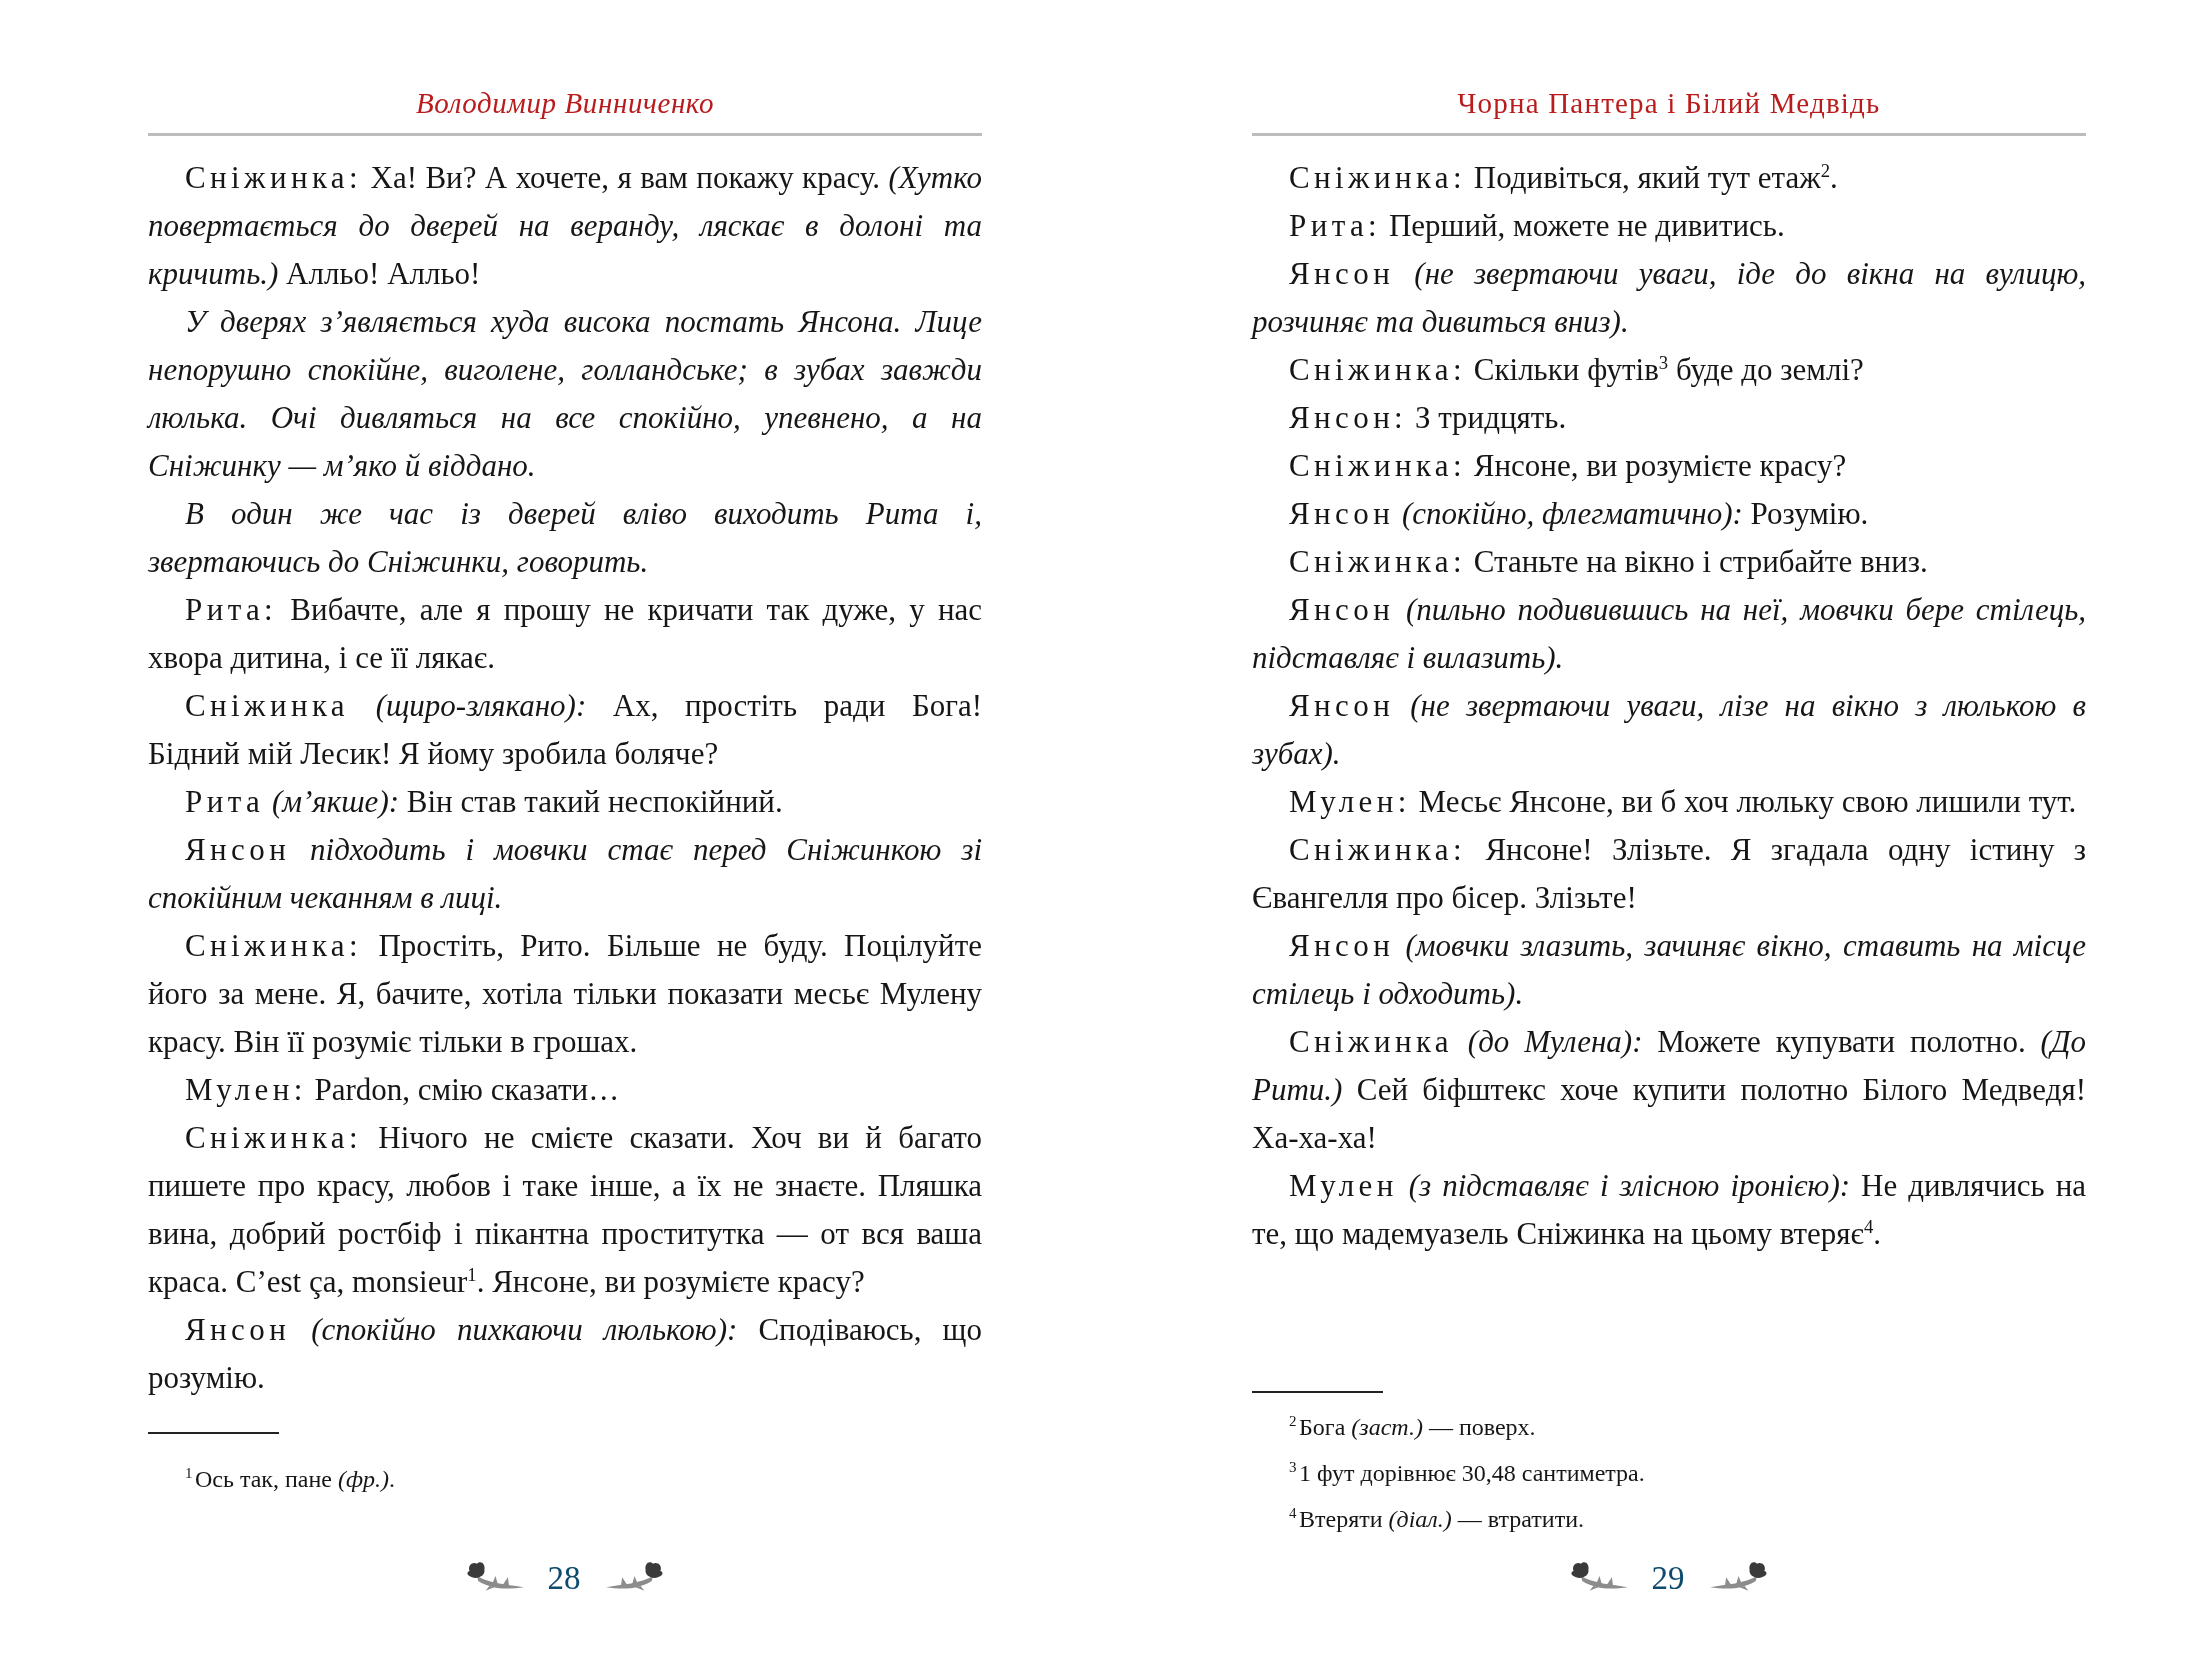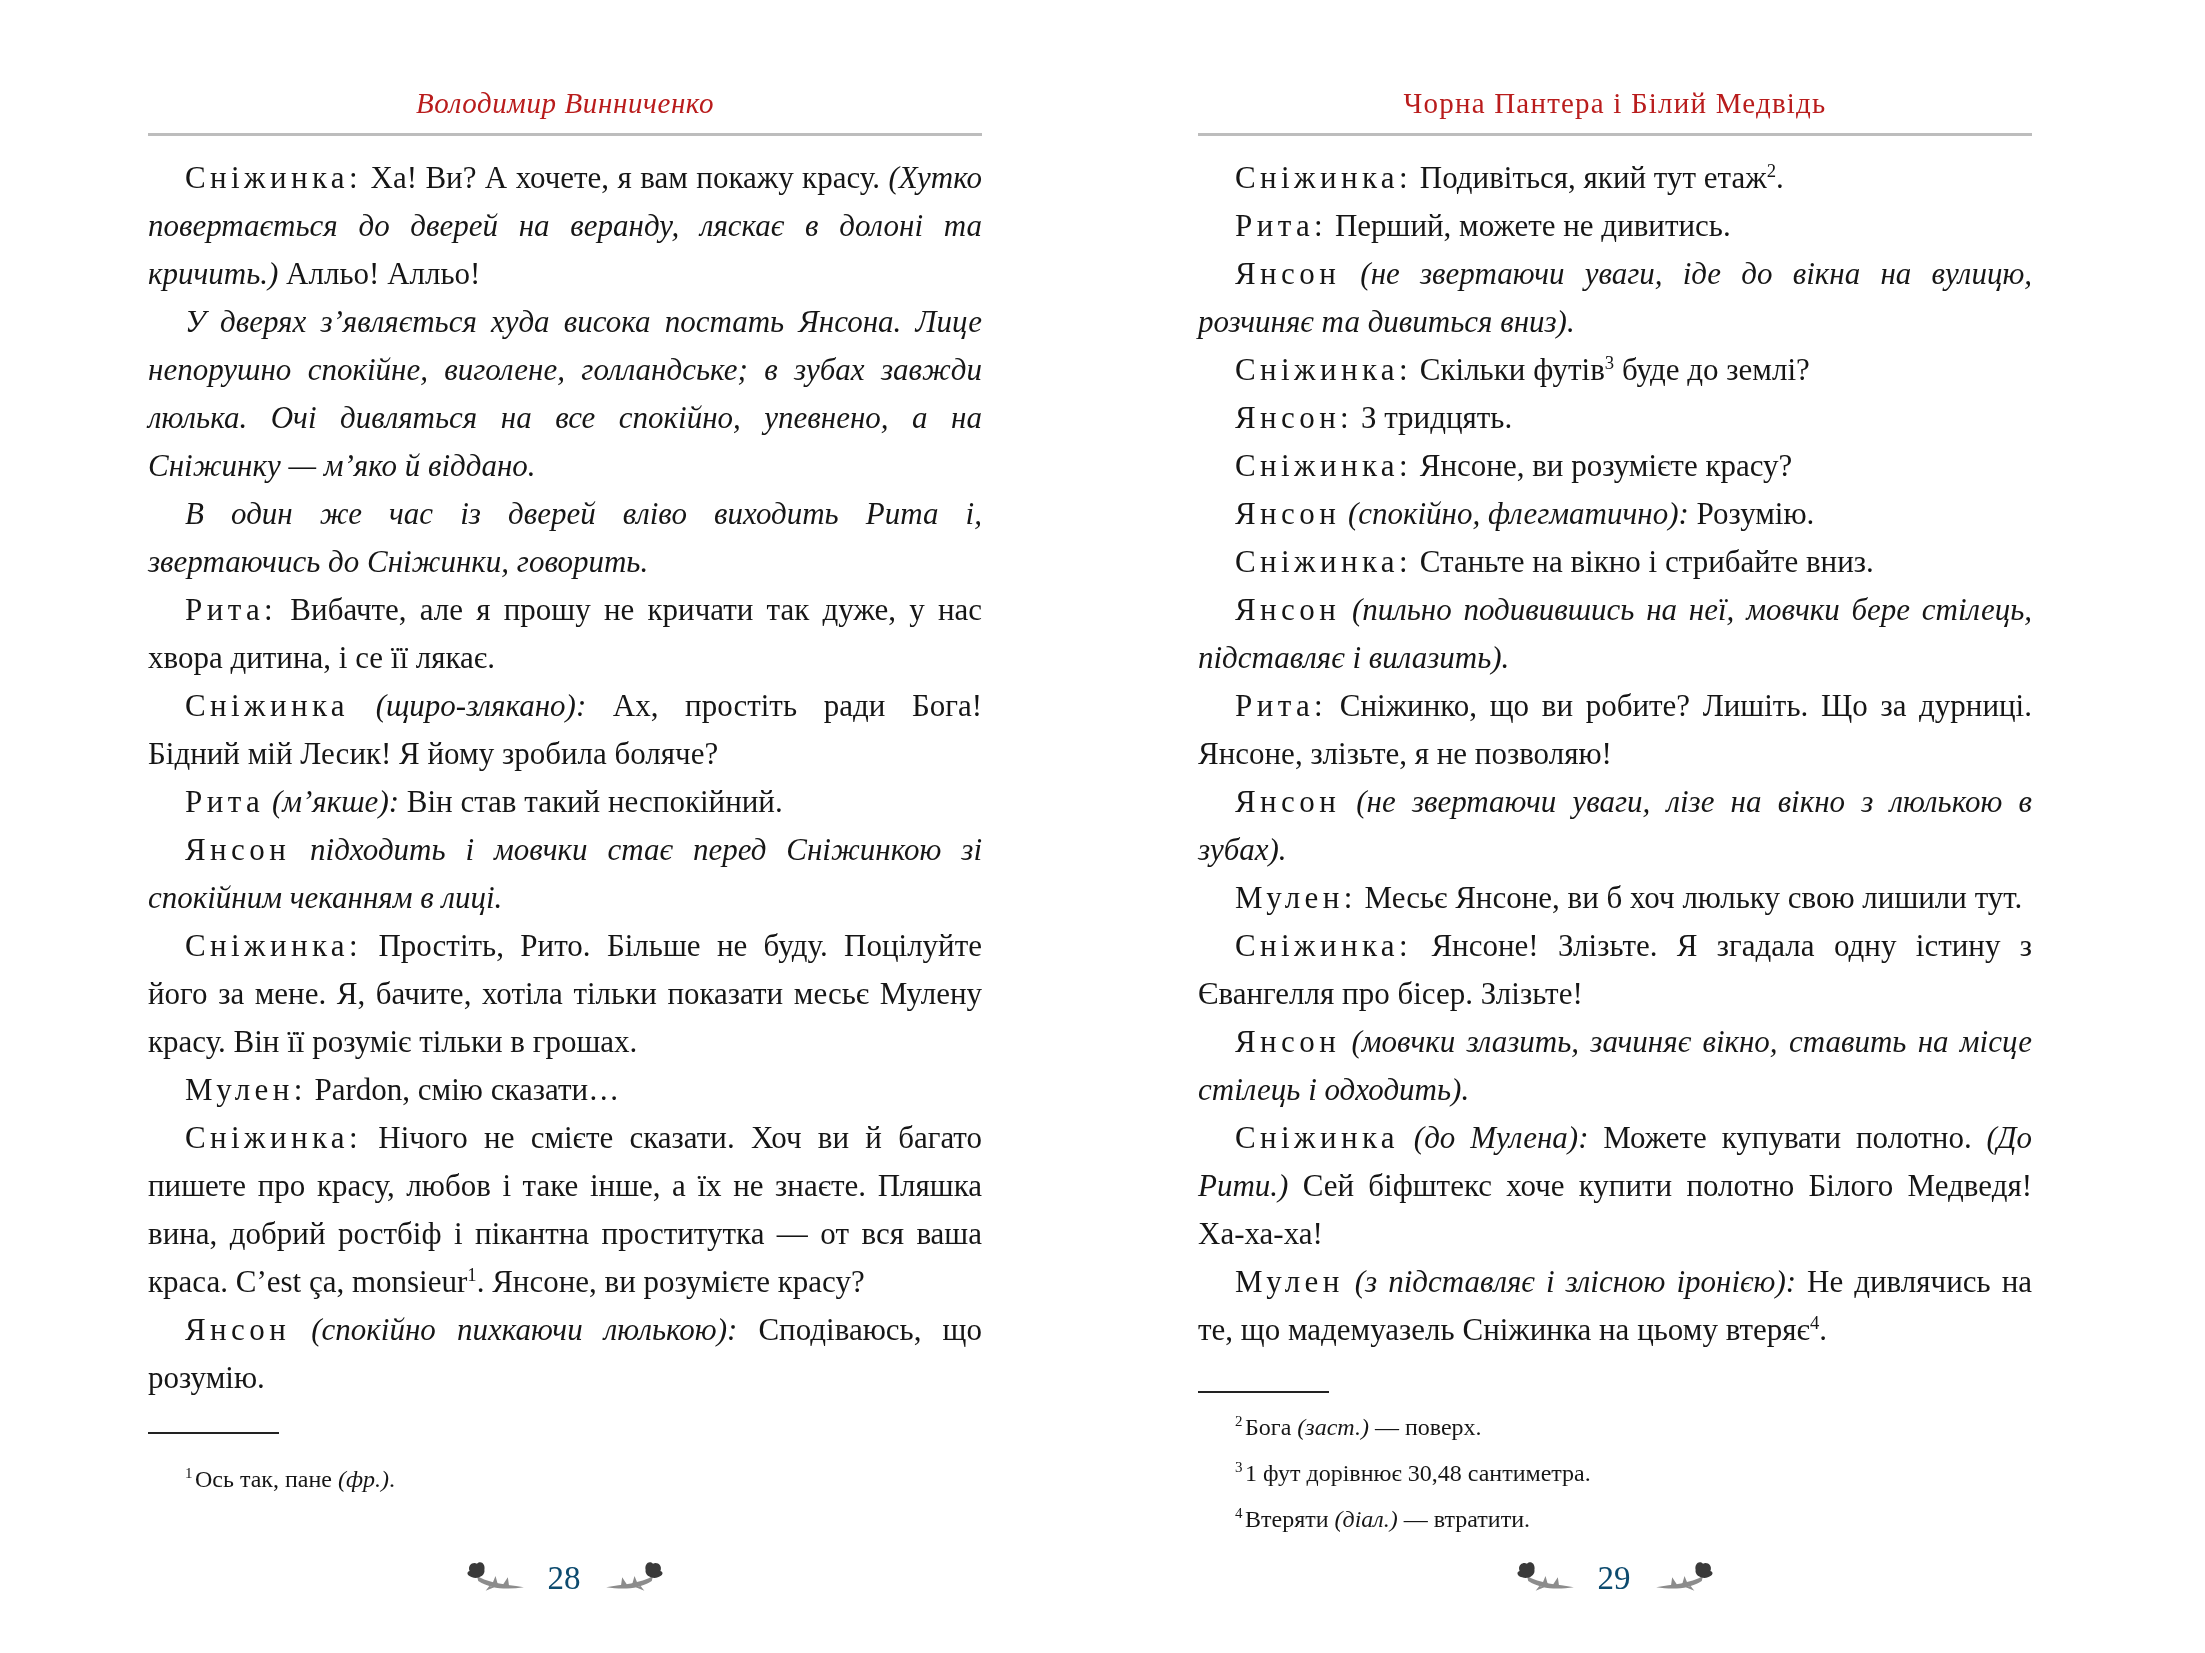--- a/index.html
+++ b/index.html
@@ -1,20 +1,20 @@
 <!DOCTYPE html>
 <html style="font-size:10px"><head>
 <meta charset="utf-8">
 <style>
   html, body { margin:0; padding:0; background:#ffffff; }
   body { width:2205px; height:1654px; position:relative; overflow:hidden;
          font-family:"Liberation Serif","DejaVu Serif",serif; color:#161616; }
   .page { position:absolute; top:0; width:834px; height:1654px; }
   .page.left { left:148px; }
-  .page.right { left:1198px; }
+  .page.right { left:1252px; }
   .running-head { position:absolute; top:87px; left:0; width:834px; text-align:center;
                   font-size:29px; font-style:italic; letter-spacing:0.6px; color:#b91c1c; }
   .page.right .running-head { font-style:normal; letter-spacing:1.2px; }
   .head-rule { position:absolute; top:133px; left:0; width:834px; height:2.5px; background:#bdbdbd; }
   .body { position:absolute; top:154px; left:0; width:834px; font-size:31px; line-height:48px;
           text-align:justify; }
   .para { margin:0; text-indent:37px; text-align:justify; }
   .para.stage { font-style:italic; }
   .spk { letter-spacing:4.4px; font-style:normal;margin-top:16px; }
   .it { font-style:italic; }
@@ -75,21 +75,20 @@
   <div class="body">
     <p class="para"><span class="spk">Сніжинка:</span><span> Подивіться, який тут етаж</span><sup>2</sup><span>.</span></p>
     <p class="para"><span class="spk">Рита:</span><span> Перший, можете не дивитись.</span></p>
     <p class="para"><span class="spk">Янсон</span><span class="it"> (не звертаючи уваги, іде до вікна на вулицю, розчиняє та дивиться вниз).</span></p>
     <p class="para"><span class="spk">Сніжинка:</span><span> Скільки футів</span><sup>3</sup><span> буде до землі?</span></p>
     <p class="para"><span class="spk">Янсон:</span><span> З тридцять.</span></p>
     <p class="para"><span class="spk">Сніжинка:</span><span> Янсоне, ви розумієте красу?</span></p>
     <p class="para"><span class="spk">Янсон</span><span class="it"> (спокійно, флегматично):</span><span> Розумію.</span></p>
     <p class="para"><span class="spk">Сніжинка:</span><span> Станьте на вікно і стрибайте вниз.</span></p>
     <p class="para"><span class="spk">Янсон</span><span class="it"> (пильно подивившись на неї, мовчки бере стілець, підставляє і вилазить).</span></p>
-    <p class="para"><span class="spk">Рита:</span><span> Сніжинко, що ви робите? Лишіть. Що за дурниці. Янсоне, злізьте, я не позволяю!</span></p>
     <p class="para"><span class="spk">Янсон</span><span class="it"> (не звертаючи уваги, лізе на вікно з люлькою в зубах).</span></p>
     <p class="para"><span class="spk">Мулен:</span><span> Месьє Янсоне, ви б хоч люльку свою лишили тут.</span></p>
     <p class="para"><span class="spk">Сніжинка:</span><span> Янсоне! Злізьте. Я згадала одну істину з Євангелля про бісер. Злізьте!</span></p>
     <p class="para"><span class="spk">Янсон</span><span class="it"> (мовчки злазить, зачиняє вікно, ставить на місце стілець і одходить).</span></p>
     <p class="para"><span class="spk">Сніжинка</span><span class="it"> (до Мулена):</span><span> Можете купувати полотно. </span><span class="it">(До Рити.)</span><span> Сей біфштекс хоче купити полотно Білого Медведя! Ха-ха-ха!</span></p>
     <p class="para"><span class="spk">Мулен</span><span class="it"> (з підставляє і злісною іронією):</span><span> Не дивлячись на те, що мадемуазель Сніжинка на цьому втеряє</span><sup>4</sup><span>.</span></p>
   </div>
   <div class="fn-rule" style="top:1391px;"></div>
   <div class="footnotes" style="top:1404px;">
     <p class="fn"><sup>2</sup><span>Бога </span><span class="it">(заст.)</span><span> — поверх.</span></p>

